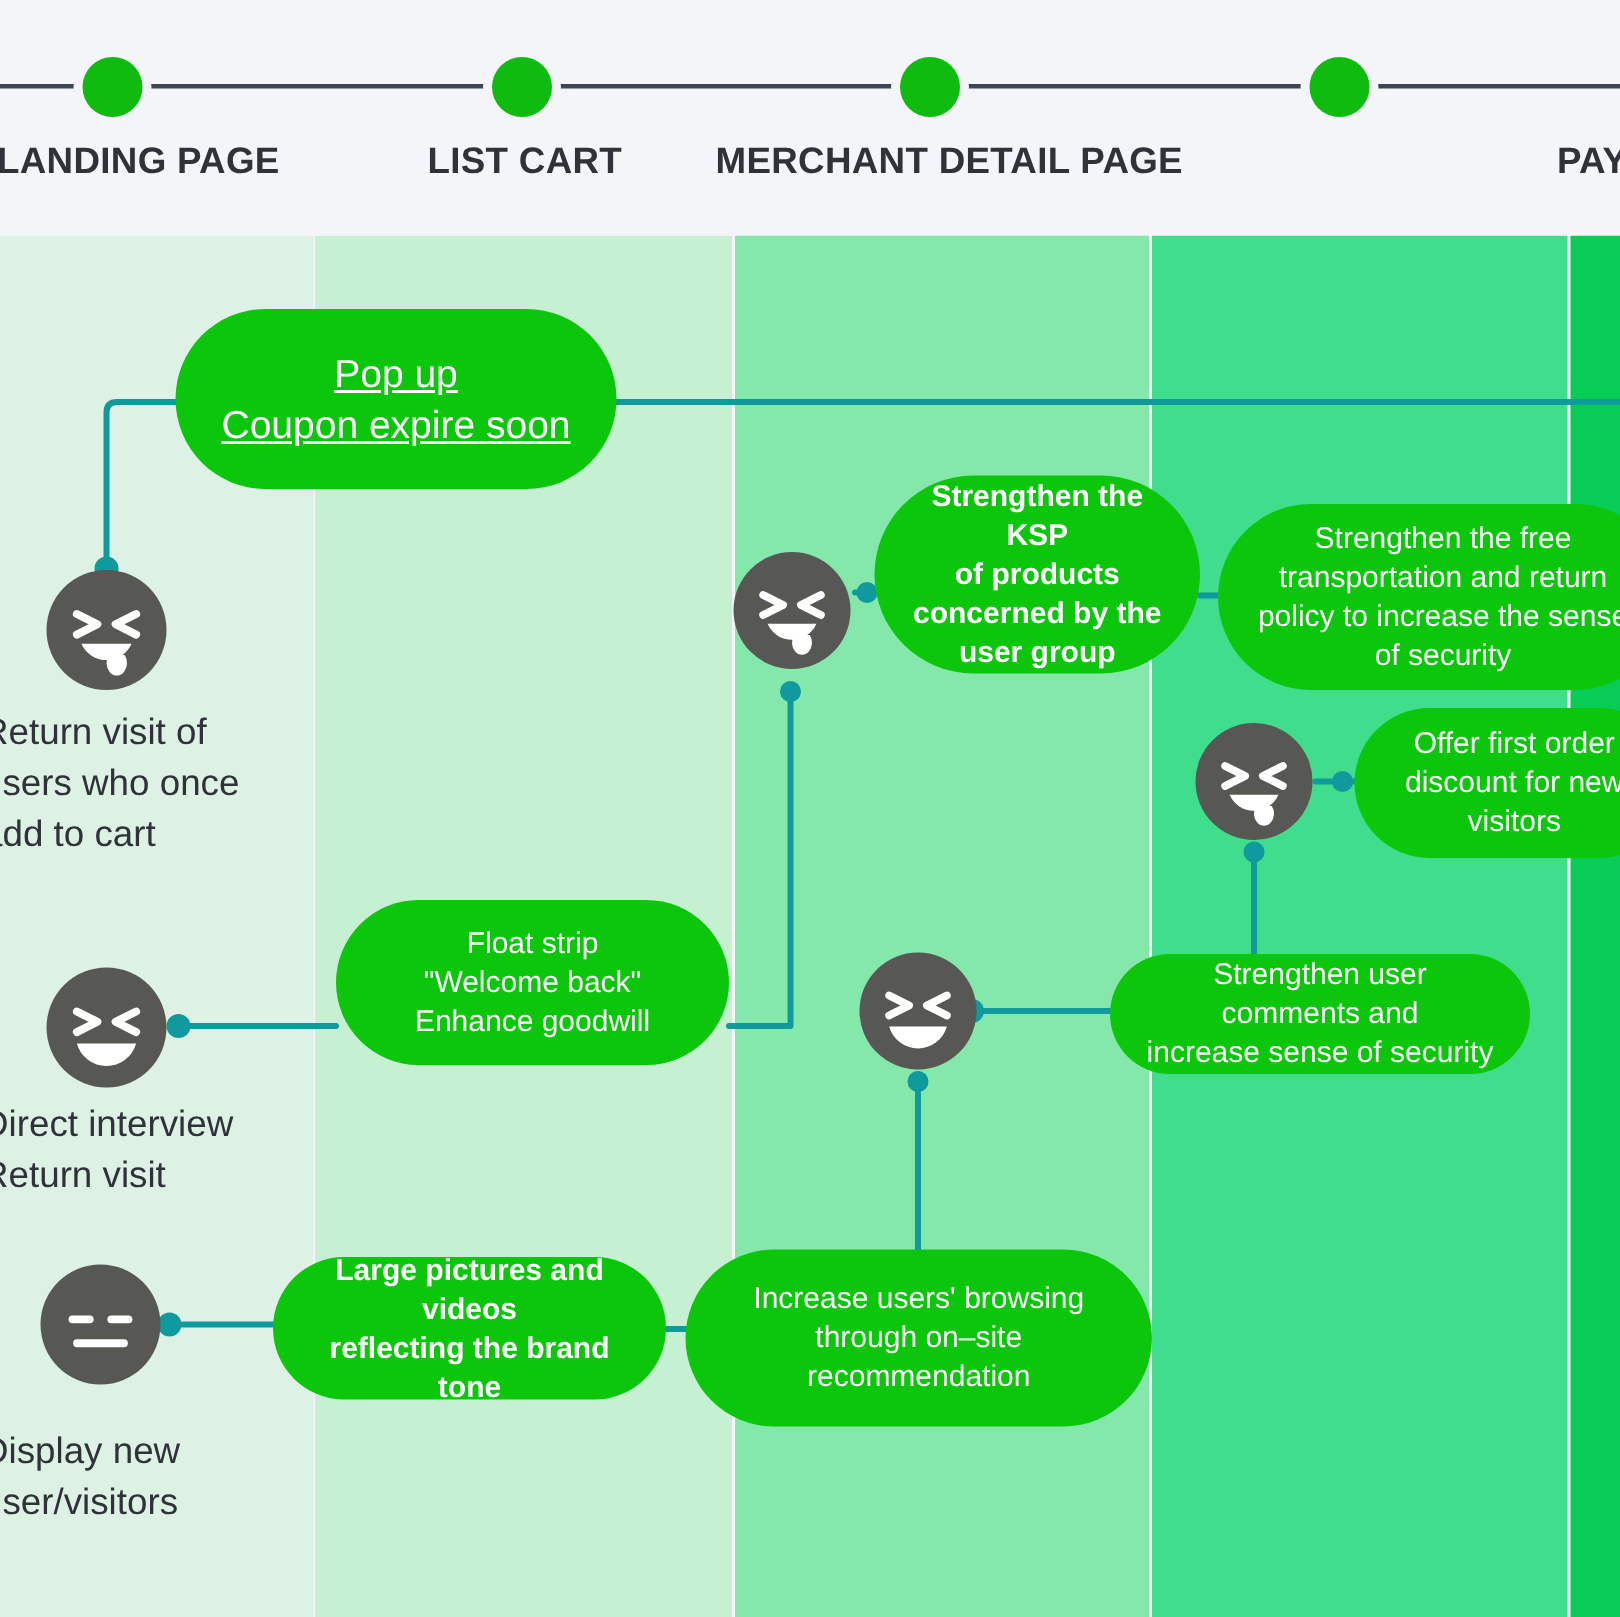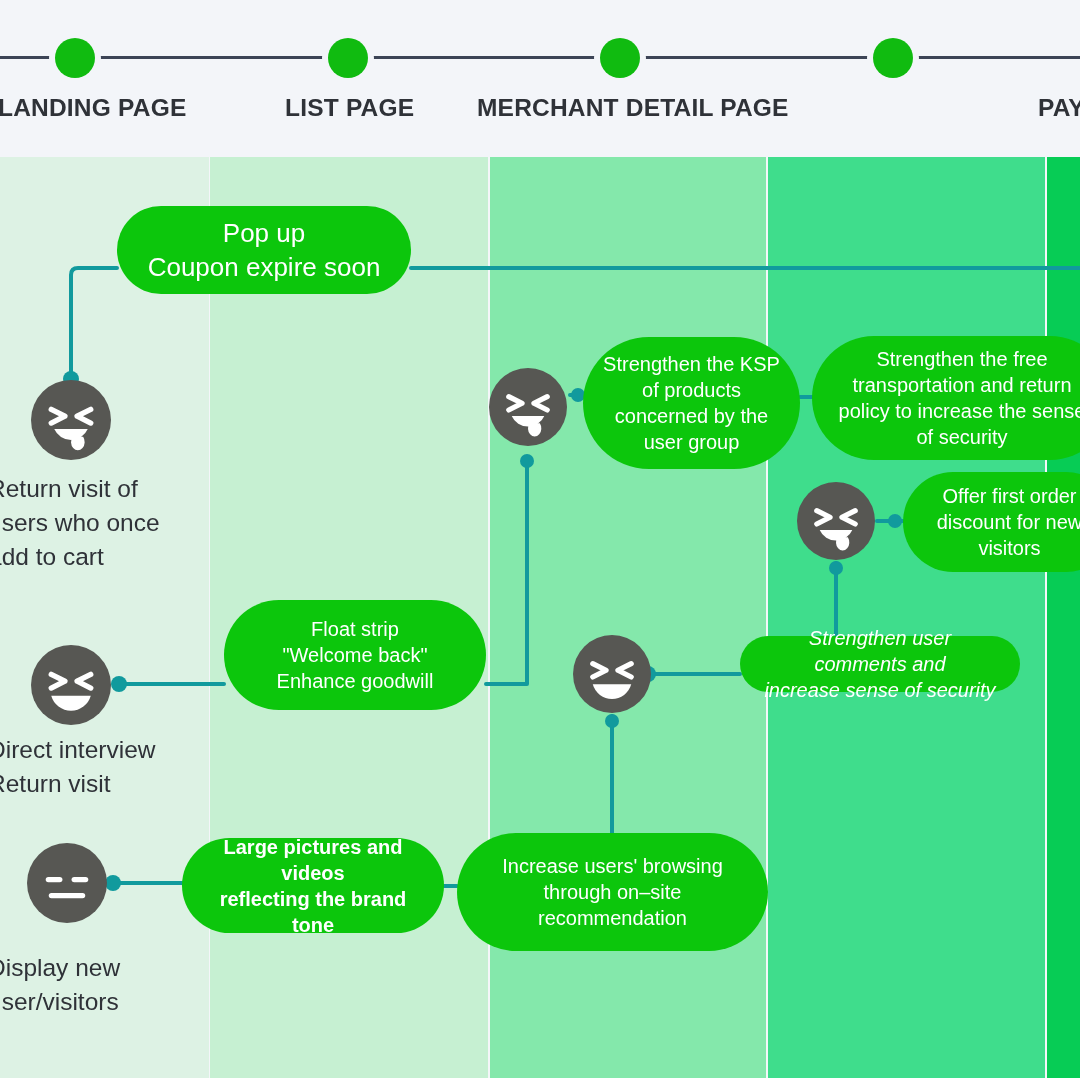--- a/index.html
+++ b/index.html
@@ -78,21 +78,21 @@
       <div class="lane" style="left: 490px; width: 276px; background: rgb(132, 232, 171);"></div>
       <div class="lane" style="left: 768px; width: 277px; background: rgb(63, 221, 140);"></div>
       <div class="lane" style="left: 1047px; width: 33px; background: rgb(7, 204, 85);"></div>
     </div>
 
   <div id="header">
     <div class="rail" style="background: rgb(60, 68, 86);"></div>
   <div class="dot" style="left: 55px; background: rgb(16, 187, 16);"></div>
       <div class="stage-label" style="left: -16px;">/ LANDING PAGE</div>
       <div class="dot" style="left: 328px; background: rgb(16, 187, 16);"></div>
-      <div class="stage-label" style="left: 285px;">LIST PAGE</div>
+      <div class="stage-label" style="left: 285px;">LIST CART</div>
       <div class="dot" style="left: 600px; background: rgb(16, 187, 16);"></div>
       <div class="stage-label" style="left: 477px;">MERCHANT DETAIL PAGE</div>
       <div class="dot" style="left: 873px; background: rgb(16, 187, 16);"></div>
       <div class="stage-label" style="left: 1038px;">PAY</div>
     </div>
 
   <svg id="wires" viewBox="0 0 1080 1078" xmlns="http://www.w3.org/2000/svg">
     <g fill="none" stroke="#119a9d" stroke-width="4" stroke-linecap="round" stroke-linejoin="round">
 
       <path d="M71,379 L71,275 Q71,268 78,268 L117,268"></path>
@@ -180,37 +180,37 @@
       <div class="emoji" style="left: 573px; top: 635px; width: 78px; height: 78px;">
         <svg width="74" height="74" viewBox="0 0 100 100">
           <path d="M24,36 L42,45 L24,54" fill="none" stroke="#ffffff" stroke-width="7" stroke-linecap="round" stroke-linejoin="round"></path>
           <path d="M76,36 L58,45 L76,54" fill="none" stroke="#ffffff" stroke-width="7" stroke-linecap="round" stroke-linejoin="round"></path>
           <path d="M24,64 A27,27 0 0 0 76,64 Z" fill="#ffffff"></path>
         </svg>
       </div>
     </div>
 
   <div id="pills">
-      <div class="pill big" style="left: 117px; top: 206px; width: 294px; height: 88px;">Pop up
+      <div class="pill big" style="left: 117px; top: 206px; width: 294px; height: 120px; text-decoration: underline;">Pop up
 Coupon expire soon</div>
-      <div class="pill" style="left: 583px; top: 337px; width: 217px; height: 132px;">Strengthen the KSP
+      <div class="pill" style="left: 583px; top: 317px; width: 217px; height: 132px; font-weight: bold;">Strengthen the KSP
 of products
 concerned by the
 user group</div>
       <div class="pill" style="left: 812px; top: 336px; width: 300px; height: 124px;">Strengthen the free
 transportation and return
 policy to increase the sense
 of security</div>
       <div class="pill" style="left: 903px; top: 472px; width: 213px; height: 100px;">Offer first order
 discount for new
 visitors</div>
       <div class="pill" style="left: 224px; top: 600px; width: 262px; height: 110px;">Float strip
 "Welcome back"
 Enhance goodwill</div>
-      <div class="pill" style="left: 740px; top: 636px; width: 280px; height: 56px; font-style: italic;">Strengthen user comments and
+      <div class="pill" style="left: 740px; top: 636px; width: 280px; height: 80px;">Strengthen user comments and
 increase sense of security</div>
       <div class="pill" style="left: 182px; top: 838px; width: 262px; height: 95px; font-weight: bold;">Large pictures and videos
 reflecting the brand tone</div>
       <div class="pill" style="left: 457px; top: 833px; width: 311px; height: 118px;">Increase users' browsing
 through on–site
 recommendation</div>
     </div>
 
 </div>
 

